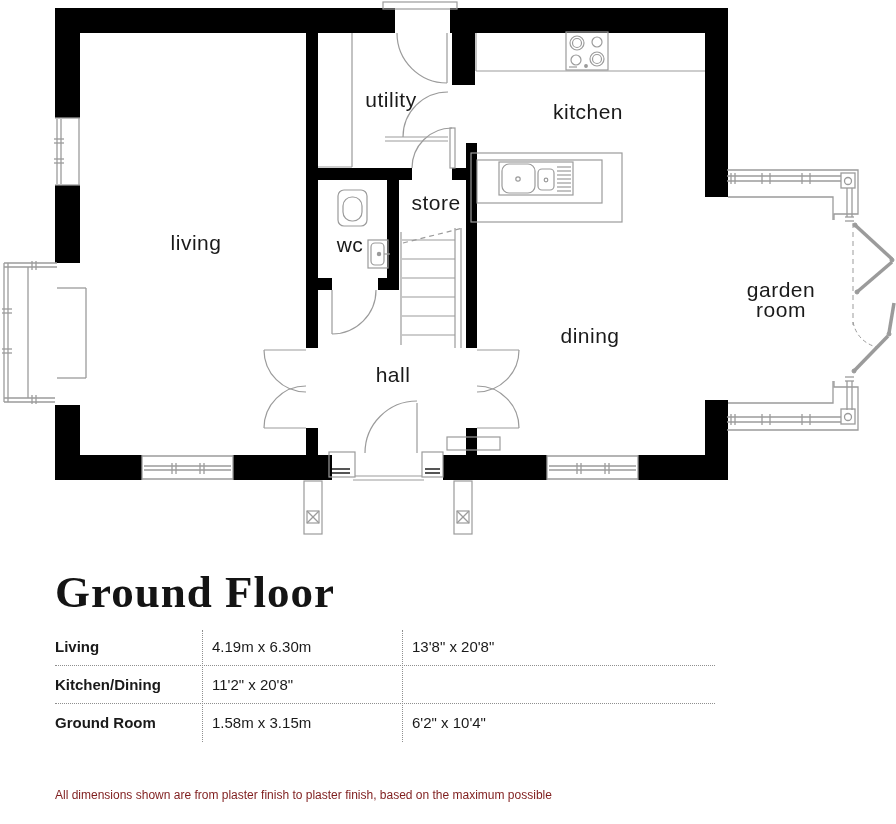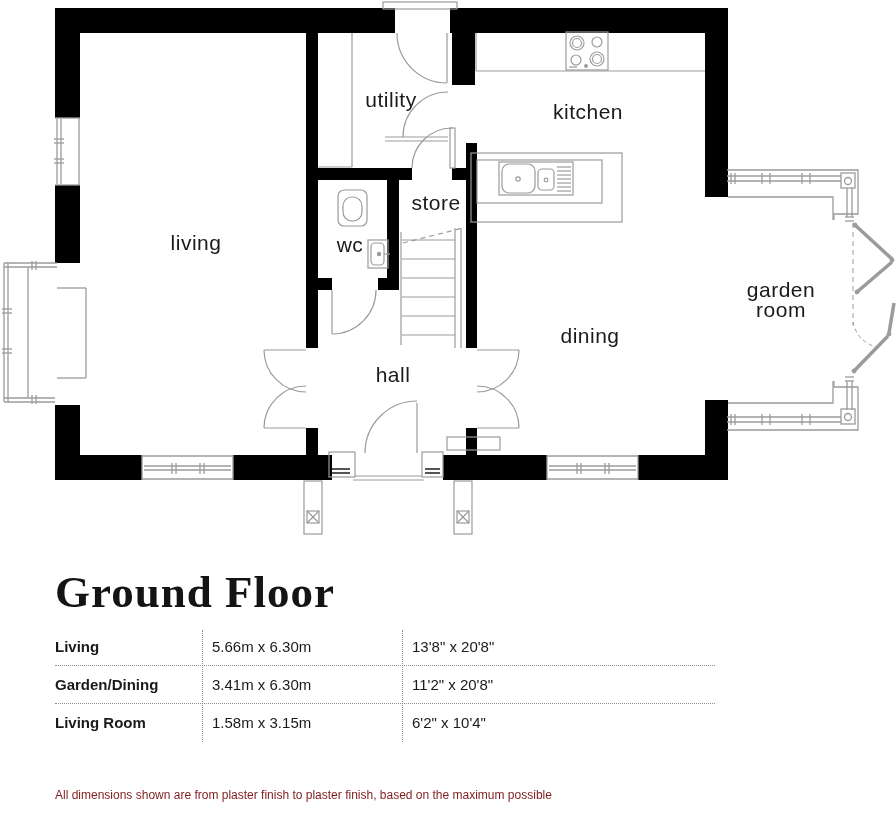--- a/index.html
+++ b/index.html
@@ -289,30 +289,29 @@
       <text x="781" y="297">garden</text>
       <text x="781" y="317">room</text>
     </g>
   </svg>
 
   <div class="title">Ground Floor</div>
 
   <div class="dims">
     <div class="dim-row sep">
       <div class="dim-name">Living</div>
-      <div class="dim-metric">5.66m x 6.30m</div>
+      <div class="dim-metric">4.19m x 6.30m</div>
       <div class="dim-imperial">13'8" x 20'8"</div>
     </div>
     <div class="dim-row sep">
-      <div class="dim-name">Garden/Dining</div>
-      <div class="dim-metric">3.41m x 6.30m</div>
+      <div class="dim-name">Kitchen/Dining</div>
       <div class="dim-imperial">11'2" x 20'8"</div>
     </div>
     <div class="dim-row">
-      <div class="dim-name">Living Room</div>
+      <div class="dim-name">Ground Room</div>
       <div class="dim-metric">1.58m x 3.15m</div>
       <div class="dim-imperial">6'2" x 10'4"</div>
     </div>
   </div>
   <div class="vdot v1"></div>
   <div class="vdot v2"></div>
 
   <div class="footnote">
     <div>All dimensions shown are from plaster finish to plaster finish, based on the maximum possible</div>
   </div>

